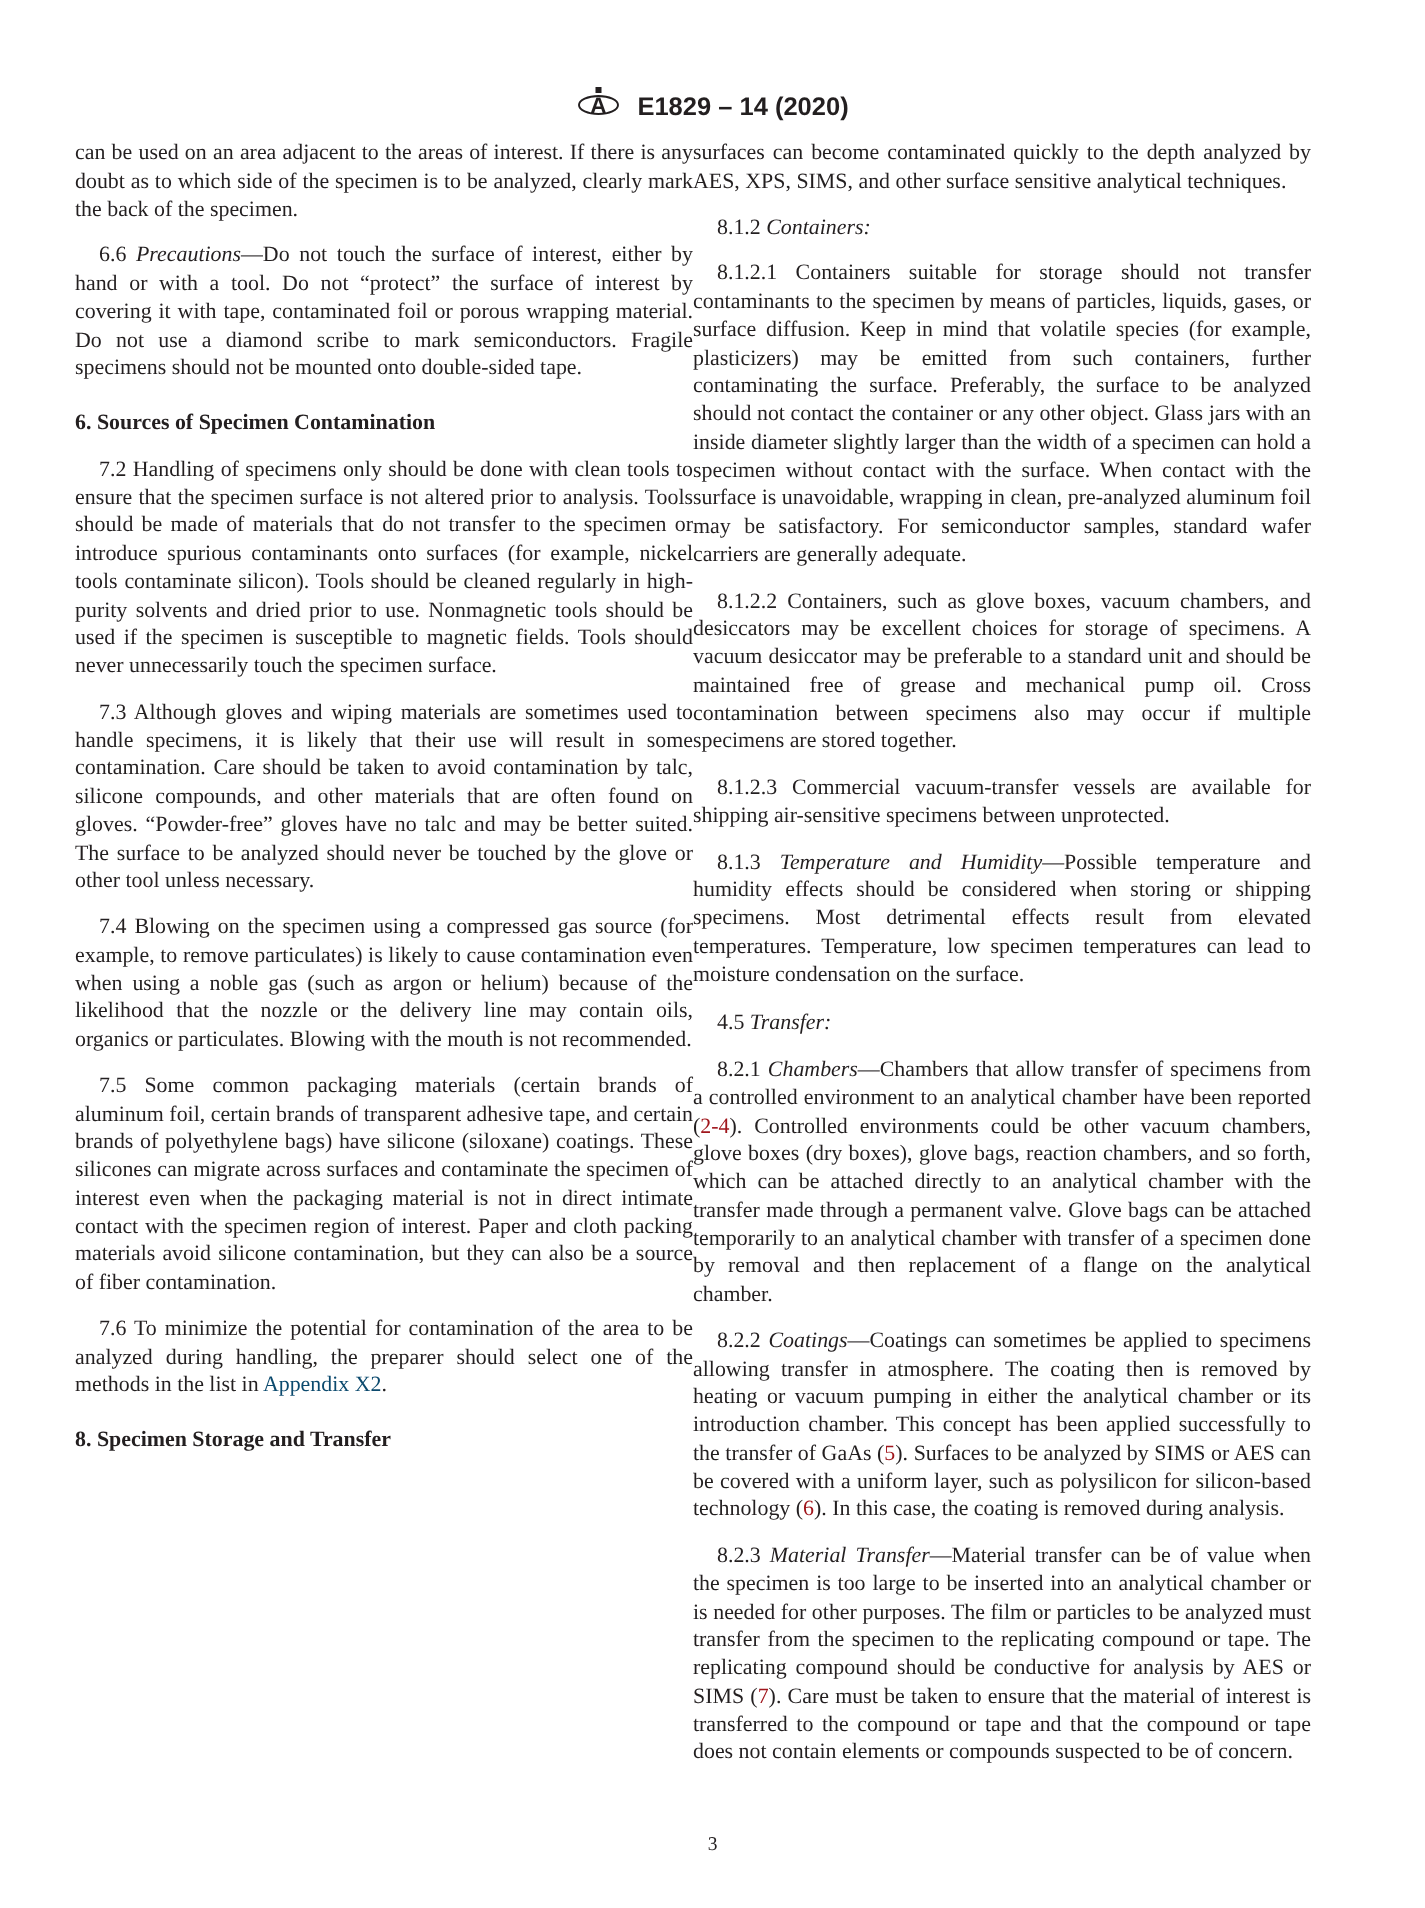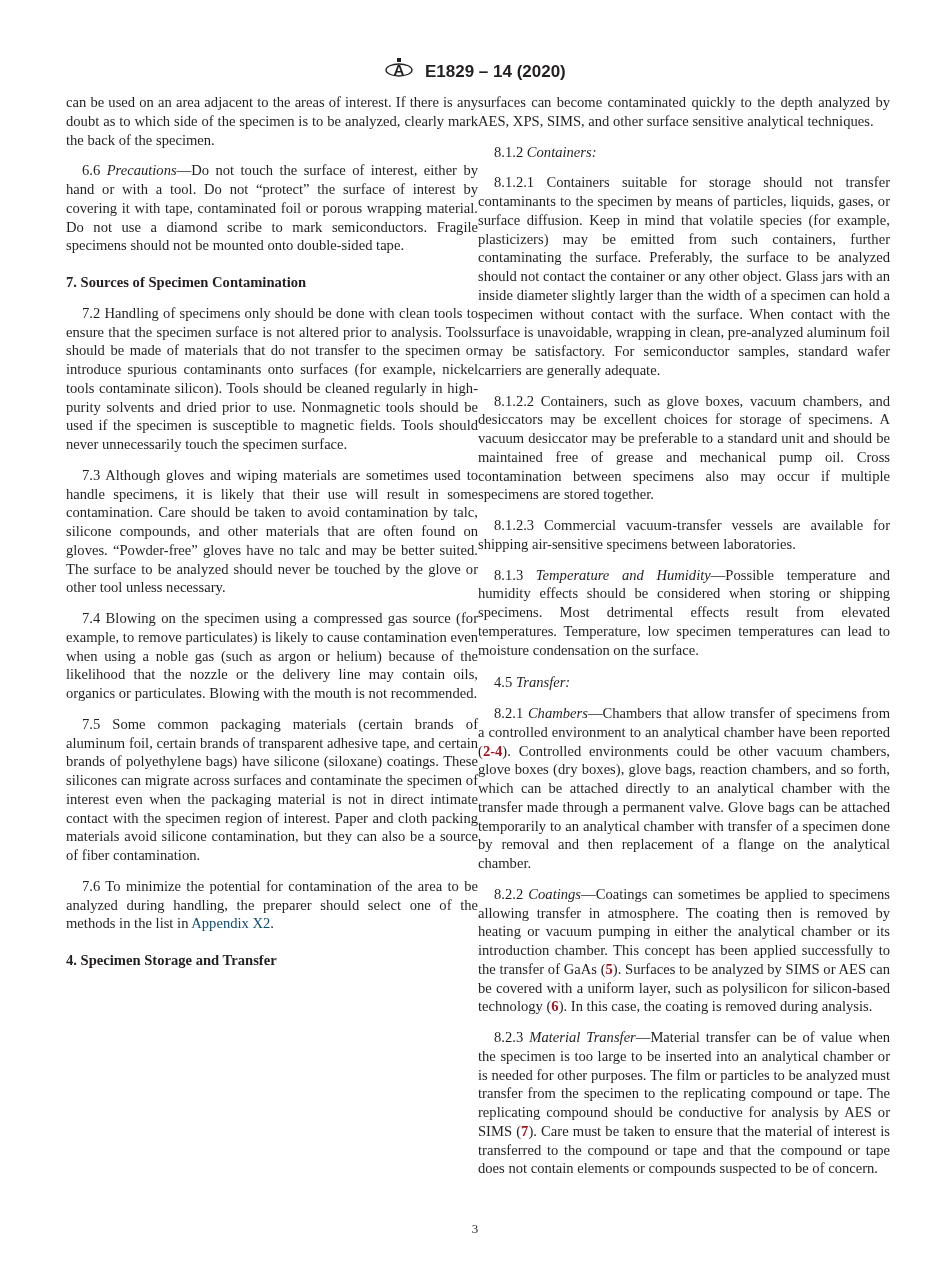--- a/index.html
+++ b/index.html
@@ -4,62 +4,62 @@
 <style>
   html, body { margin: 0; padding: 0; background: #ffffff; }
   body { width: 950px; height: 1272px; position: relative; overflow: hidden;
          font-family: "Liberation Serif", serif; color: #231f20; }
   .header { position: absolute; top: 56px; left: 0; width: 950px; text-align: center;
             font-family: "Liberation Sans", sans-serif; font-weight: bold; font-size: 17px; }
   .header .logo { display: inline-block; vertical-align: middle; margin-right: 6px; }
   .header .title { vertical-align: middle; }
   .col { position: absolute; top: 93px; width: 412px; font-size: 14.6px; line-height: 18.75px;
          text-align: justify; }
-  .col.left { left: 66px; }
-  .col.right { left: 478px; }
+  .col.left { left: 50px; }
+  .col.right { left: 462px; }
   p { margin: 0 0 4px 0; text-indent: 0; }
   p.ind { text-indent: 16px; margin-top: 12px; }
   h2 { font-size: 14.6px; font-weight: bold; margin: 18px 0 5px 0; line-height: 18.75px; }
   .link { color: #0c4a6e; }
-  .ref { color: #a0161c; font-weight: bold; }
+  .ref { color: #a0161c; font-weight: normal; }
   .page-number { position: absolute; top: 1221px; left: 0; width: 950px; text-align: center; font-size: 13px; }
   i { font-style: italic; }
 </style>
 </head>
 <body>
 
 <div class="header">
   <span class="logo">
     <svg width="30" height="26" viewBox="0 0 30 26">
         <ellipse cx="15" cy="14" rx="13" ry="6" fill="none" stroke="#231f20" stroke-width="1.3"></ellipse>
         <text x="15" y="19" text-anchor="middle" font-size="15" font-weight="bold" font-family="Liberation Sans, sans-serif" fill="#231f20">A</text>
         <rect x="13" y="2" width="4" height="4" fill="#231f20"></rect>
       </svg>
   </span>
   <span class="title">E1829 – 14 (2020)</span>
 </div>
 
 <div class="col left">
   <p>can be used on an area adjacent to the areas of interest. If there is any doubt as to which side of the specimen is to be analyzed, clearly mark the back of the specimen.</p>
   <p class="ind"><span>6.6 </span><i>Precautions</i><span>—Do not touch the surface of interest, either by hand or with a tool. Do not “protect” the surface of interest by covering it with tape, contaminated foil or porous wrapping material. Do not use a diamond scribe to mark semiconductors. Fragile specimens should not be mounted onto double-sided tape.</span></p>
-  <h2>7. Sources of Specimen Contamination</h2>
+  <h2>6. Sources of Specimen Contamination</h2>
   <p class="ind">7.2 Handling of specimens only should be done with clean tools to ensure that the specimen surface is not altered prior to analysis. Tools should be made of materials that do not transfer to the specimen or introduce spurious contaminants onto surfaces (for example, nickel tools contaminate silicon). Tools should be cleaned regularly in high-purity solvents and dried prior to use. Nonmagnetic tools should be used if the specimen is susceptible to magnetic fields. Tools should never unnecessarily touch the specimen surface.</p>
   <p class="ind">7.3 Although gloves and wiping materials are sometimes used to handle specimens, it is likely that their use will result in some contamination. Care should be taken to avoid contamination by talc, silicone compounds, and other materials that are often found on gloves. “Powder-free” gloves have no talc and may be better suited. The surface to be analyzed should never be touched by the glove or other tool unless necessary.</p>
   <p class="ind">7.4 Blowing on the specimen using a compressed gas source (for example, to remove particulates) is likely to cause contamination even when using a noble gas (such as argon or helium) because of the likelihood that the nozzle or the delivery line may contain oils, organics or particulates. Blowing with the mouth is not recommended.</p>
   <p class="ind">7.5 Some common packaging materials (certain brands of aluminum foil, certain brands of transparent adhesive tape, and certain brands of polyethylene bags) have silicone (siloxane) coatings. These silicones can migrate across surfaces and contaminate the specimen of interest even when the packaging material is not in direct intimate contact with the specimen region of interest. Paper and cloth packing materials avoid silicone contamination, but they can also be a source of fiber contamination.</p>
   <p class="ind"><span>7.6 To minimize the potential for contamination of the area to be analyzed during handling, the preparer should select one of the methods in the list in </span><span class="link">Appendix X2</span><span>.</span></p>
-  <h2>4. Specimen Storage and Transfer</h2>
+  <h2>8. Specimen Storage and Transfer</h2>
 </div>
 
 <div class="col right">
   <p>surfaces can become contaminated quickly to the depth analyzed by AES, XPS, SIMS, and other surface sensitive analytical techniques.</p>
   <p class="ind"><span>8.1.2 </span><i>Containers:</i></p>
   <p class="ind">8.1.2.1 Containers suitable for storage should not transfer contaminants to the specimen by means of particles, liquids, gases, or surface diffusion. Keep in mind that volatile species (for example, plasticizers) may be emitted from such containers, further contaminating the surface. Preferably, the surface to be analyzed should not contact the container or any other object. Glass jars with an inside diameter slightly larger than the width of a specimen can hold a specimen without contact with the surface. When contact with the surface is unavoidable, wrapping in clean, pre-analyzed aluminum foil may be satisfactory. For semiconductor samples, standard wafer carriers are generally adequate.</p>
   <p class="ind">8.1.2.2 Containers, such as glove boxes, vacuum chambers, and desiccators may be excellent choices for storage of specimens. A vacuum desiccator may be preferable to a standard unit and should be maintained free of grease and mechanical pump oil. Cross contamination between specimens also may occur if multiple specimens are stored together.</p>
-  <p class="ind">8.1.2.3 Commercial vacuum-transfer vessels are available for shipping air-sensitive specimens between laboratories.</p>
+  <p class="ind">8.1.2.3 Commercial vacuum-transfer vessels are available for shipping air-sensitive specimens between unprotected.</p>
   <p class="ind" style="margin-bottom:14px"><span>8.1.3 </span><i>Temperature and Humidity</i><span>—Possible temperature and humidity effects should be considered when storing or shipping specimens. Most detrimental effects result from elevated temperatures. Temperature, low specimen temperatures can lead to moisture condensation on the surface.</span></p>
   <p class="ind"><span>4.5 </span><i>Transfer:</i></p>
   <p class="ind"><span>8.2.1 </span><i>Chambers</i><span>—Chambers that allow transfer of specimens from a controlled environment to an analytical chamber have been reported (</span><span class="ref">2-4</span><span>). Controlled environments could be other vacuum chambers, glove boxes (dry boxes), glove bags, reaction chambers, and so forth, which can be attached directly to an analytical chamber with the transfer made through a permanent valve. Glove bags can be attached temporarily to an analytical chamber with transfer of a specimen done by removal and then replacement of a flange on the analytical chamber.</span></p>
   <p class="ind"><span>8.2.2 </span><i>Coatings</i><span>—Coatings can sometimes be applied to specimens allowing transfer in atmosphere. The coating then is removed by heating or vacuum pumping in either the analytical chamber or its introduction chamber. This concept has been applied successfully to the transfer of GaAs (</span><span class="ref">5</span><span>). Surfaces to be analyzed by SIMS or AES can be covered with a uniform layer, such as polysilicon for silicon-based technology (</span><span class="ref">6</span><span>). In this case, the coating is removed during analysis.</span></p>
   <p class="ind"><span>8.2.3 </span><i>Material Transfer</i><span>—Material transfer can be of value when the specimen is too large to be inserted into an analytical chamber or is needed for other purposes. The film or particles to be analyzed must transfer from the specimen to the replicating compound or tape. The replicating compound should be conductive for analysis by AES or SIMS (</span><span class="ref">7</span><span>). Care must be taken to ensure that the material of interest is transferred to the compound or tape and that the compound or tape does not contain elements or compounds suspected to be of concern.</span></p>
 </div>
 
 <div class="page-number">3</div>
 
 </body></html>

